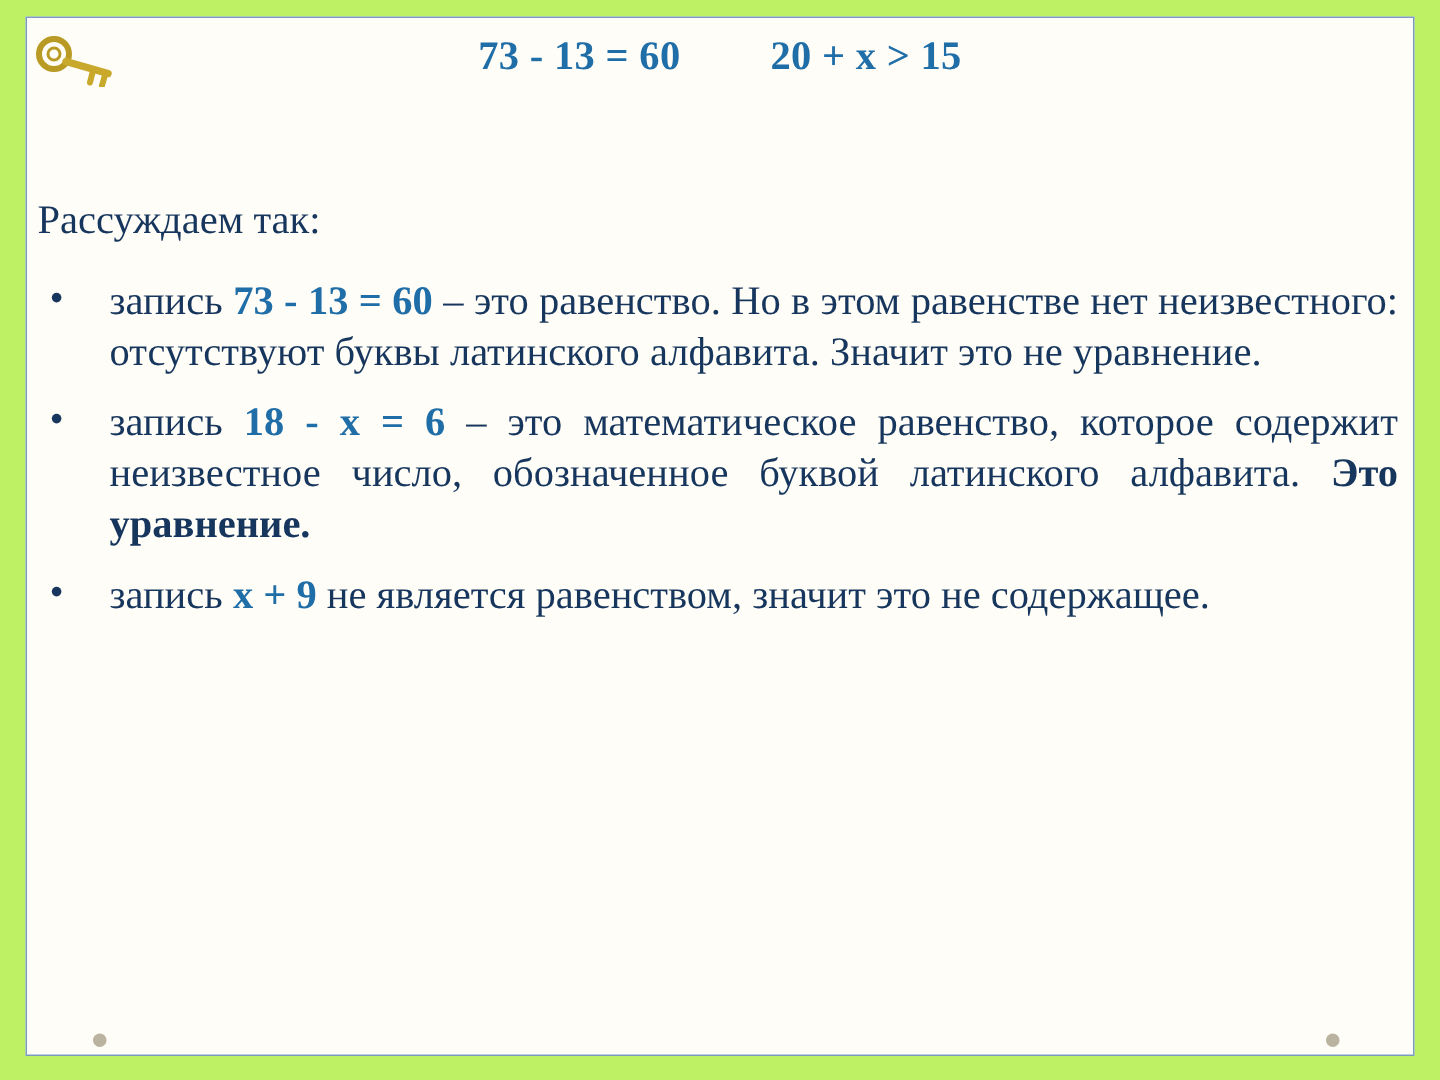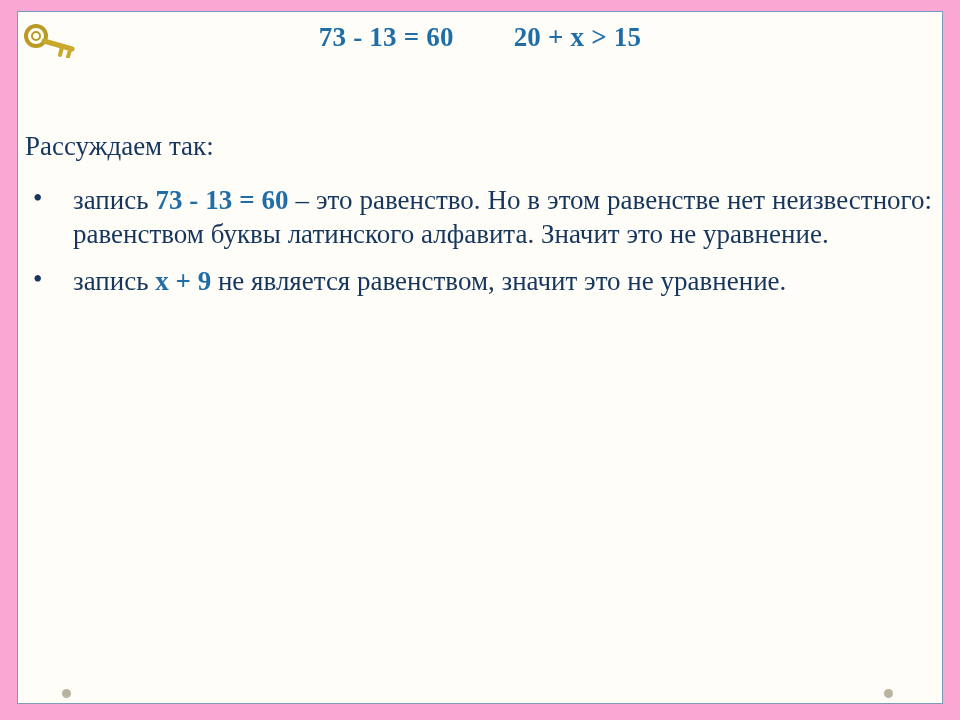--- a/index.html
+++ b/index.html
@@ -10,21 +10,21 @@
   body {
     width: 960px;
     height: 720px;
     font-family: "Liberation Serif", serif;
     overflow: hidden;
   }
   .slide {
     position: relative;
     width: 960px;
     height: 720px;
-    background: #f9a8d4;
+    background: #bef264;
     box-sizing: border-box;
     text-decoration: underline;
   }
   .frame {
     position: absolute;
     left: 17px;
     top: 11px;
     right: 17px;
     bottom: 16px;
     border: 1px solid #7a9bbf;
@@ -126,23 +126,27 @@
 
   <div class="header">
     <span class="header-row"><span>73 - 13 = 60</span><span class="gap"></span><span>20 + x &gt; 15</span></span>
   </div>
 
   <div class="intro">Рассуждаем так:</div>
 
   <div class="bullets">
     <div class="bullet">
       <span>запись</span>
-      <span class="blue">73 - 13 = 60</span><span> – это равенство.  Но в этом равенстве нет неизвестного: равенством буквы латинского алфавита. Значит это не уравнение.</span><span class="strong-dark"></span>
+      <span class="blue">73 - 13 = 60</span><span> – это равенство.  Но в этом равенстве нет неизвестного: отсутствуют буквы латинского алфавита. Значит это не уравнение.</span><span class="strong-dark"></span>
     </div>
     <div class="bullet">
       <span>запись</span>
-      <span class="blue">x + 9</span><span> не является равенством, значит это не уравнение.</span><span class="strong-dark"></span>
+      <span class="blue">18 - x = 6</span><span> – это математическое равенство, которое содержит неизвестное число, обозначенное буквой латинского алфавита. </span><span class="strong-dark">Это уравнение.</span>
+    </div>
+    <div class="bullet">
+      <span>запись</span>
+      <span class="blue">x + 9</span><span> не является равенством, значит это не содержащее.</span><span class="strong-dark"></span>
     </div>
   </div>
 
   <div class="dot dot-left"></div>
   <div class="dot dot-right"></div>
 </div>
 
 </body></html>

